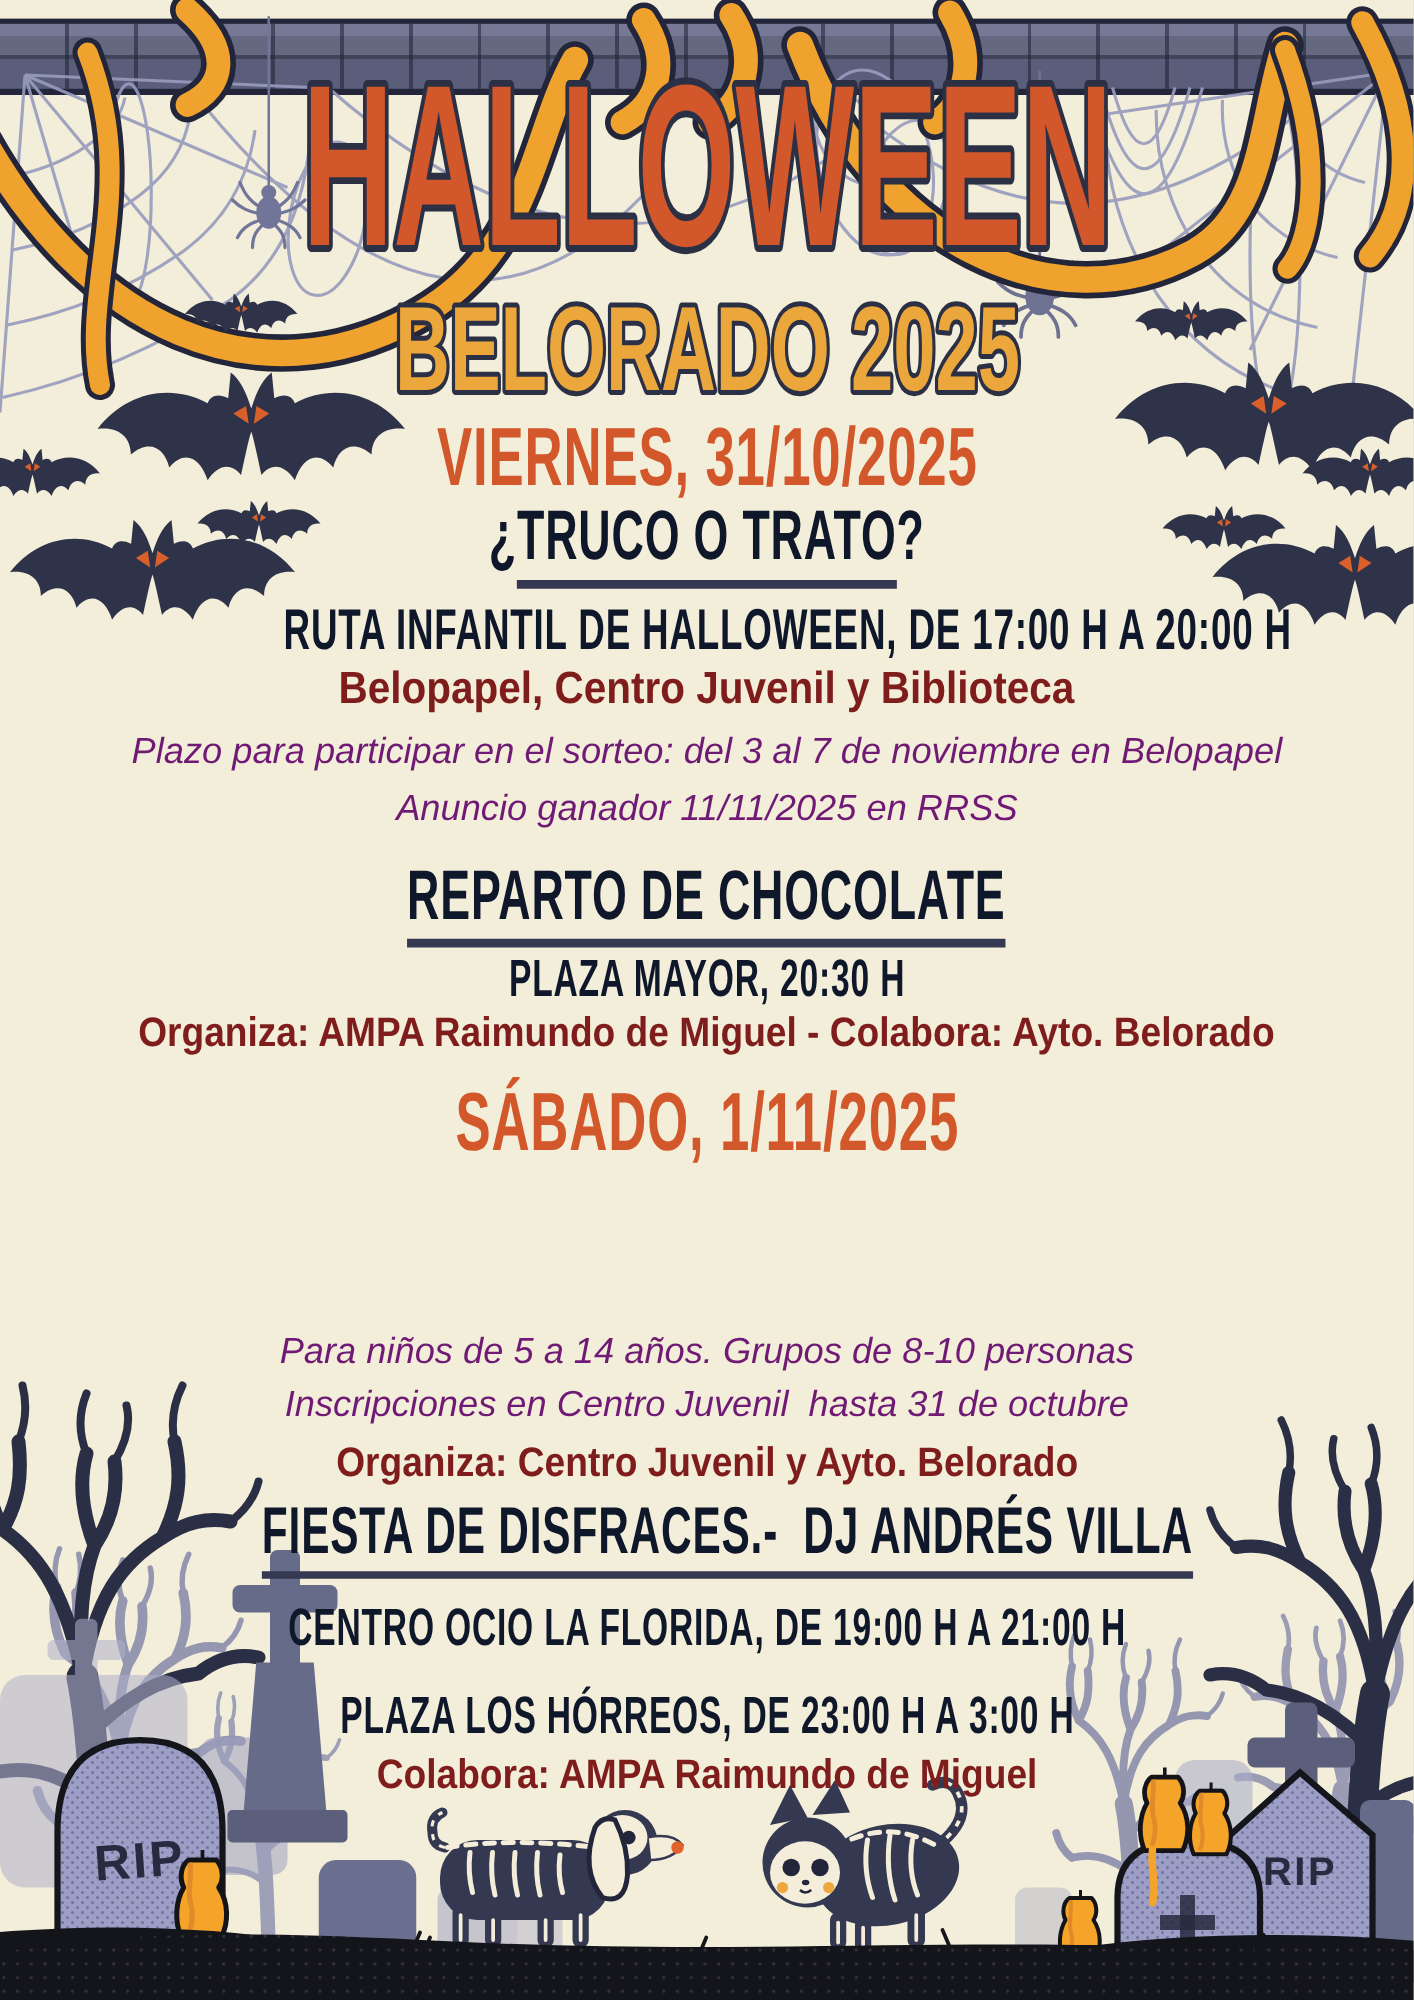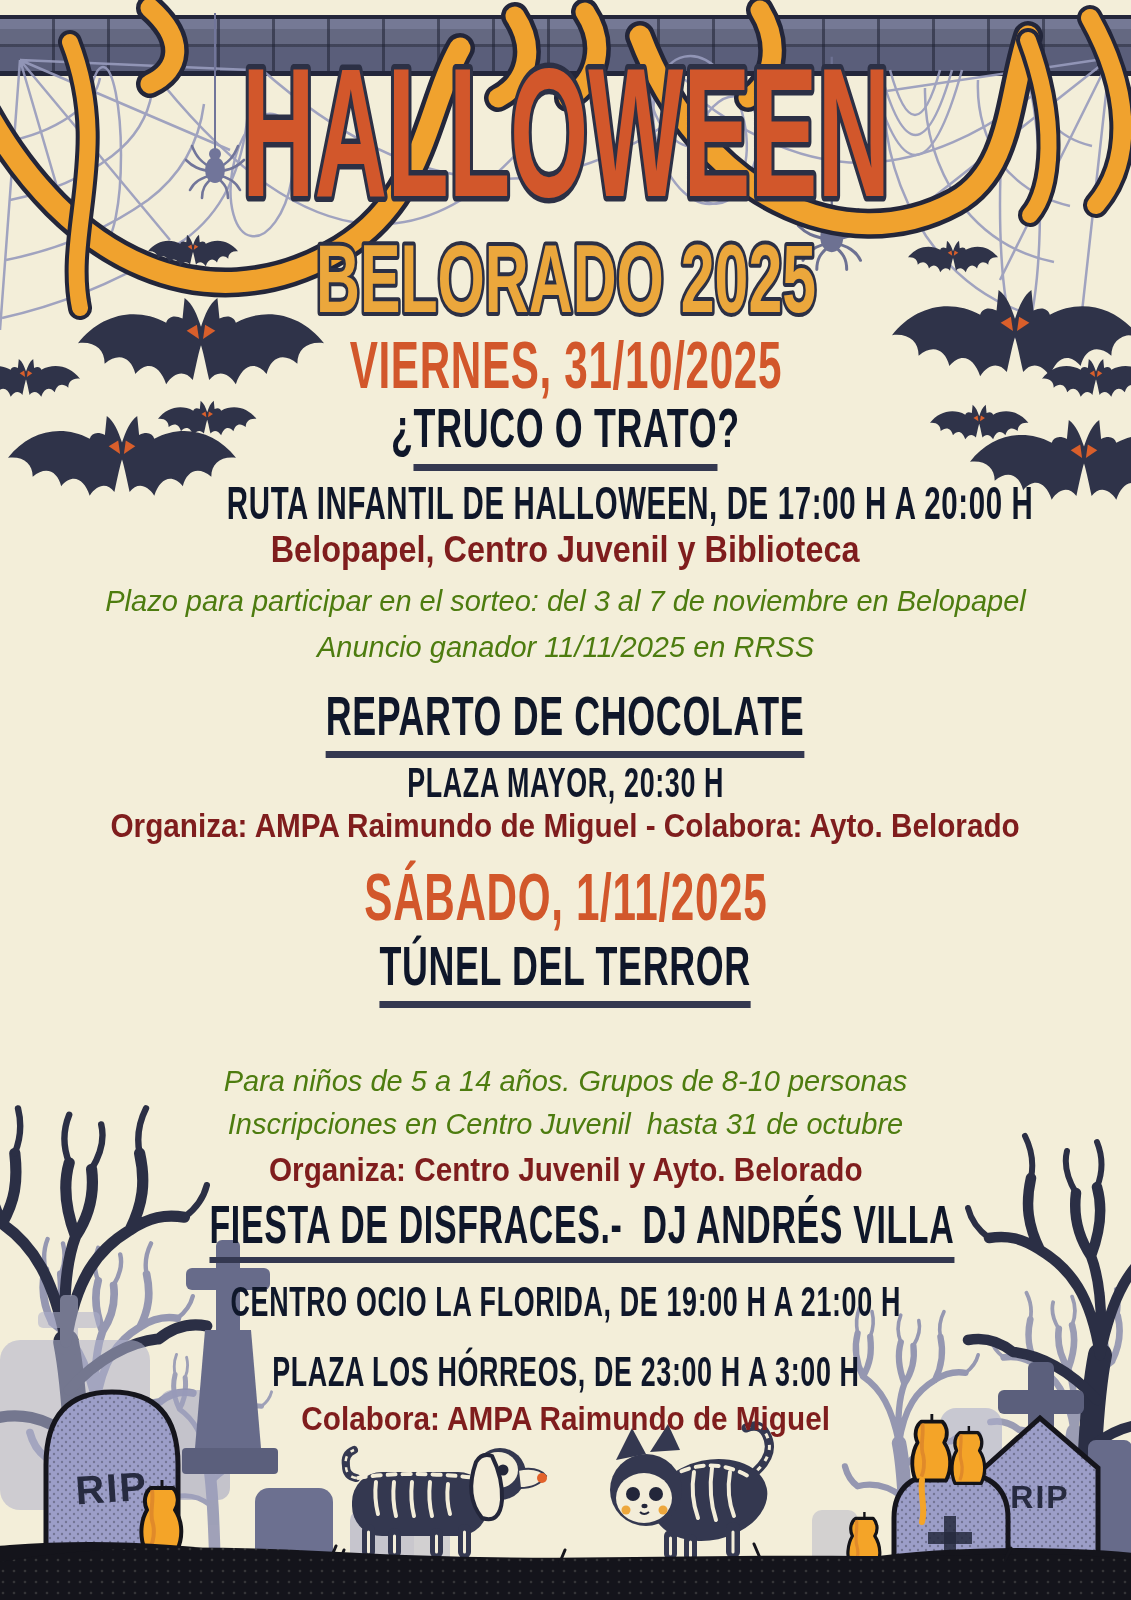--- a/index.html
+++ b/index.html
@@ -14,21 +14,21 @@
       repeating-linear-gradient(90deg, transparent 0 52px, rgba(30,33,50,.55) 52px 55px),
       linear-gradient(180deg,#757995 0 10px,#646881 10px 25px,rgba(30,33,50,.5) 25px 28px,#5a5e7a 28px 52px);
     border-top:4px solid #23263a;border-bottom:5px solid #23263a;}
   
   .txt{position:absolute;left:0;width:100%;text-align:center;z-index:6;line-height:1.08;white-space:nowrap;}
   .cond{display:inline-block;transform:scaleX(0.64);transform-origin:center;letter-spacing:1px;}
   .cond82{display:inline-block;transform:scaleX(0.9);transform-origin:center;}
   .h-date{color:#d2572b;font-weight:bold;text-align:center;}
   .h-navy{color:#0f172a;font-weight:bold;}
   .p-bold{color:#7f1d1d;font-weight:bold;}
-  .p-italic{color:#4d7c0f;font-style:italic;}
+  .p-italic{color:#701a75;font-style:italic;}
   .u{border-bottom:7px solid #343850;padding-bottom:5px;}
   .u-thin{border-bottom:6px solid #343850;padding-bottom:4px;}
   .z2{z-index:2;} .z3{z-index:3;} .z4{z-index:4;}
 </style>
 </head>
 <body>
 
 <div class="poster">
 
   <svg width="0" height="0" style="position:absolute">
@@ -319,23 +319,20 @@
   </div>
 
   <div class="txt p-bold" style="top:808px;font-size:33px">
     <span class="cond82">Organiza: AMPA Raimundo de Miguel - Colabora: Ayto. Belorado</span>
   </div>
 
   <div class="txt h-date" style="top:862px;font-size:66px">
     <span class="cond">SÁBADO, 1/11/2025</span>
   </div>
 
-  <div class="txt h-navy" style="top:936px;font-size:56px">
-    <span class="cond u">TÚNEL DEL TERROR</span>
-  </div>
 
 
   <div class="txt p-italic" style="top:1066px;font-size:29px">
     <span>Para niños de 5 a 14 años. Grupos de 8-10 personas</span>
   </div>
   <div class="txt p-italic" style="top:1109px;font-size:29px">
     <span>Inscripciones en Centro Juvenil&nbsp; hasta 31 de octubre</span>
   </div>
 
   <div class="txt p-bold" style="top:1152px;font-size:33px">

